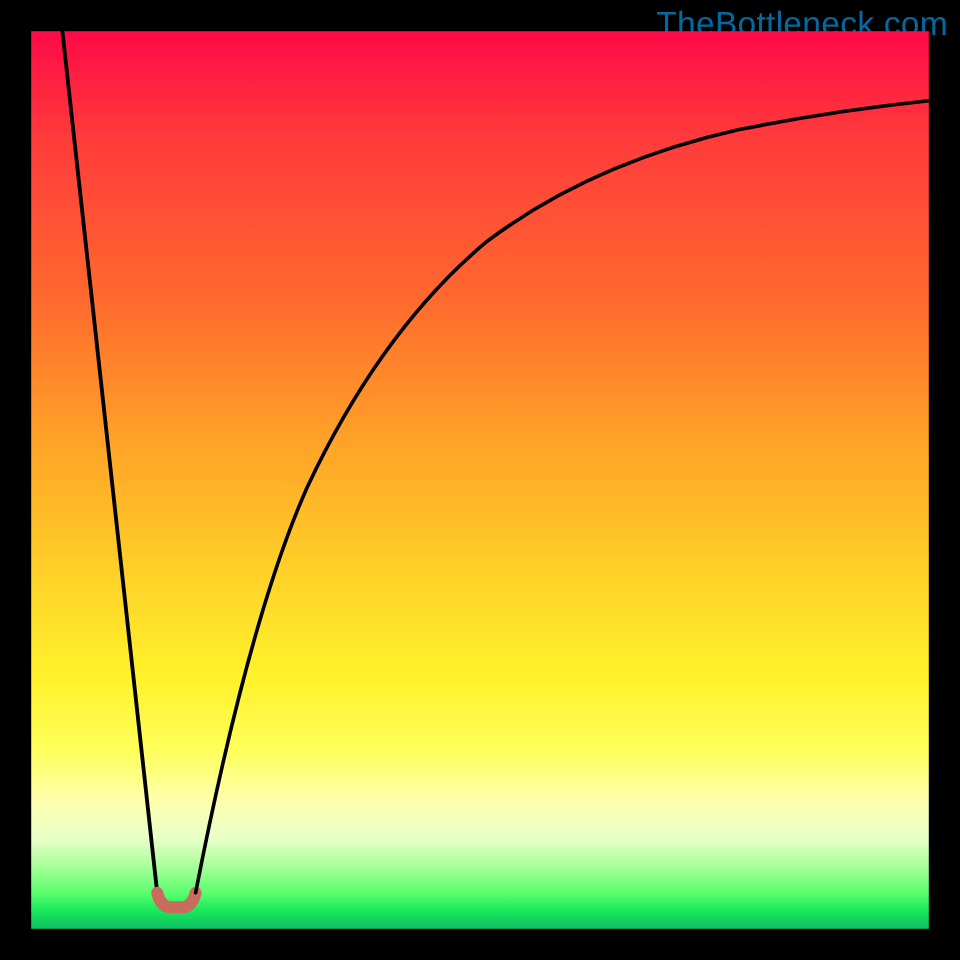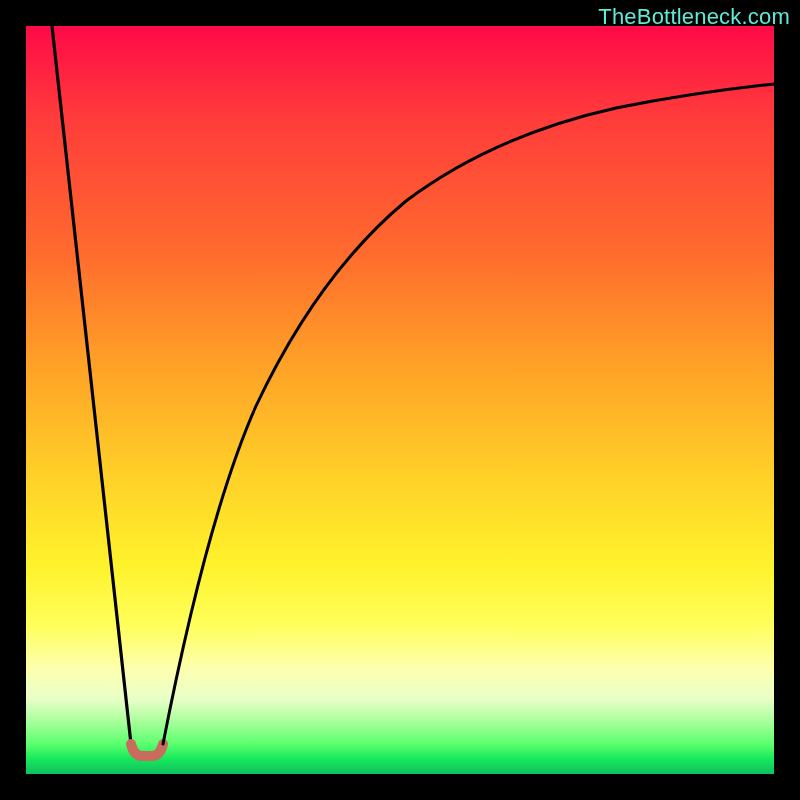--- a/index.html
+++ b/index.html
@@ -46,22 +46,22 @@
     left: 0;
     top: 0;
     width: 748px;
     height: 748px;
     overflow: visible;
   }
   .watermark {
     position: absolute;
     top: 4px;
     right: 10px;
-    color: #5eead4;
-    font-size: 22px;
+    color: #0369a1;
+    font-size: 28px;
     letter-spacing: 0.2px;
     user-select: none;
   }
 </style>
 </head>
 <body>
 
 <div class="frame">
 
   <div class="watermark">TheBottleneck.com</div>

